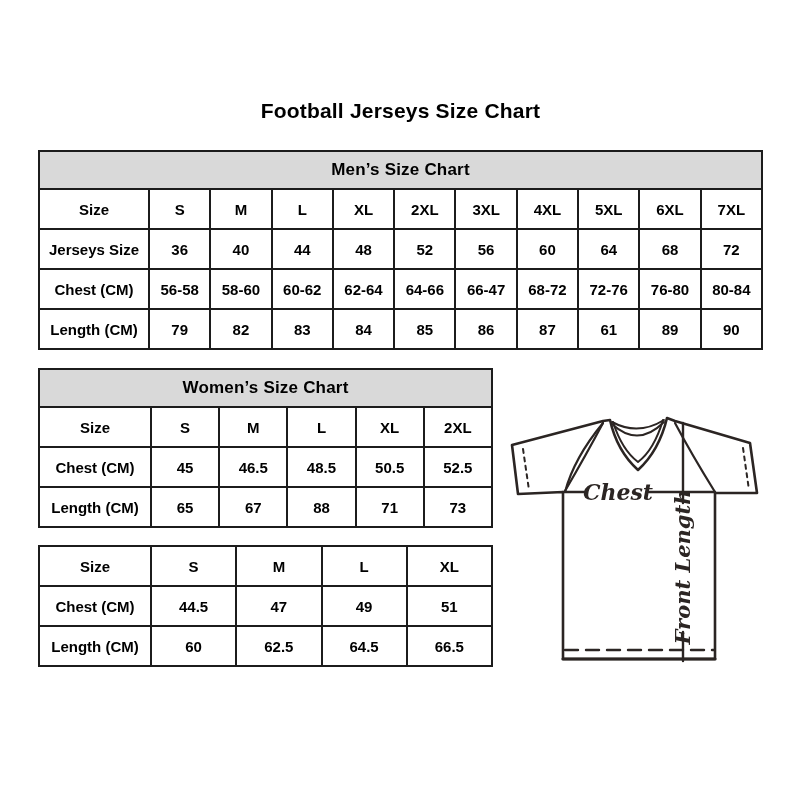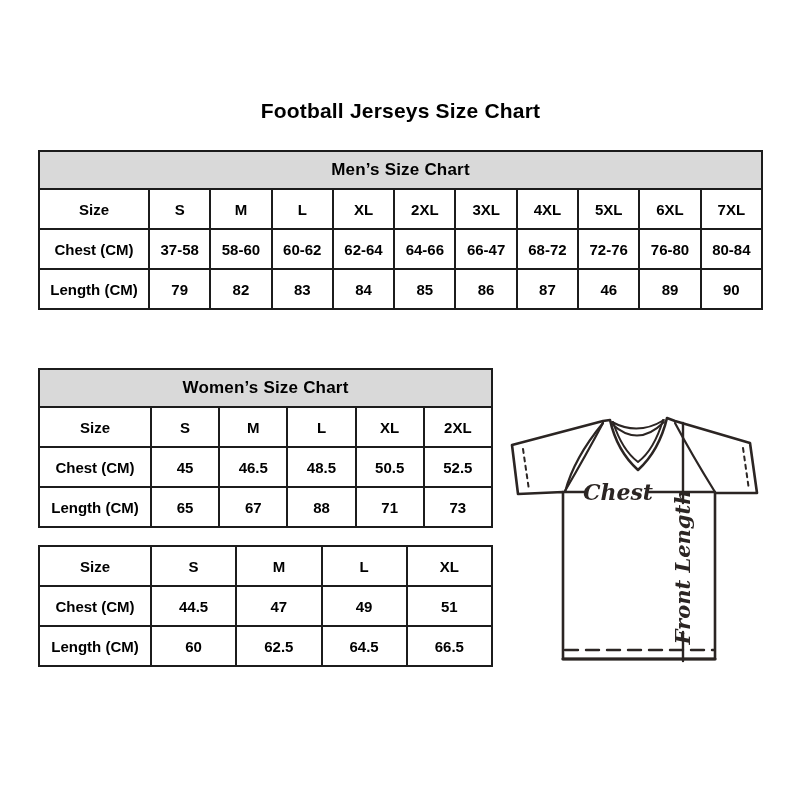--- a/index.html
+++ b/index.html
@@ -69,42 +69,55 @@
           <td class="cell value-cell">L</td>
           <td class="cell value-cell">XL</td>
           <td class="cell value-cell">2XL</td>
           <td class="cell value-cell">3XL</td>
           <td class="cell value-cell">4XL</td>
           <td class="cell value-cell">5XL</td>
           <td class="cell value-cell">6XL</td>
           <td class="cell value-cell">7XL</td>
         </tr>
         <tr>
+          <td class="cell label-cell">Jerseys Size</td>
+          <td class="cell value-cell">36</td>
+          <td class="cell value-cell">40</td>
+          <td class="cell value-cell">44</td>
+          <td class="cell value-cell">48</td>
+          <td class="cell value-cell">52</td>
+          <td class="cell value-cell">56</td>
+          <td class="cell value-cell">60</td>
+          <td class="cell value-cell">64</td>
+          <td class="cell value-cell">68</td>
+          <td class="cell value-cell">72</td>
+        </tr>
+        <tr>
           <td class="cell label-cell">Chest (CM)</td>
-          <td class="cell value-cell">37-58</td>
+          <td class="cell value-cell">56-58</td>
           <td class="cell value-cell">58-60</td>
           <td class="cell value-cell">60-62</td>
           <td class="cell value-cell">62-64</td>
           <td class="cell value-cell">64-66</td>
           <td class="cell value-cell">66-47</td>
           <td class="cell value-cell">68-72</td>
           <td class="cell value-cell">72-76</td>
           <td class="cell value-cell">76-80</td>
           <td class="cell value-cell">80-84</td>
         </tr>
         <tr>
           <td class="cell label-cell">Length (CM)</td>
           <td class="cell value-cell">79</td>
           <td class="cell value-cell">82</td>
           <td class="cell value-cell">83</td>
           <td class="cell value-cell">84</td>
           <td class="cell value-cell">85</td>
           <td class="cell value-cell">86</td>
           <td class="cell value-cell">87</td>
-          <td class="cell value-cell">46</td>
+          <td class="cell value-cell">61</td>
           <td class="cell value-cell">89</td>
           <td class="cell value-cell">90</td>
         </tr>
       </tbody>
     </table>
 
   <table id="women-table" class="size-table">
       <colgroup>
         <col style="width: 112px;">
         <col>

